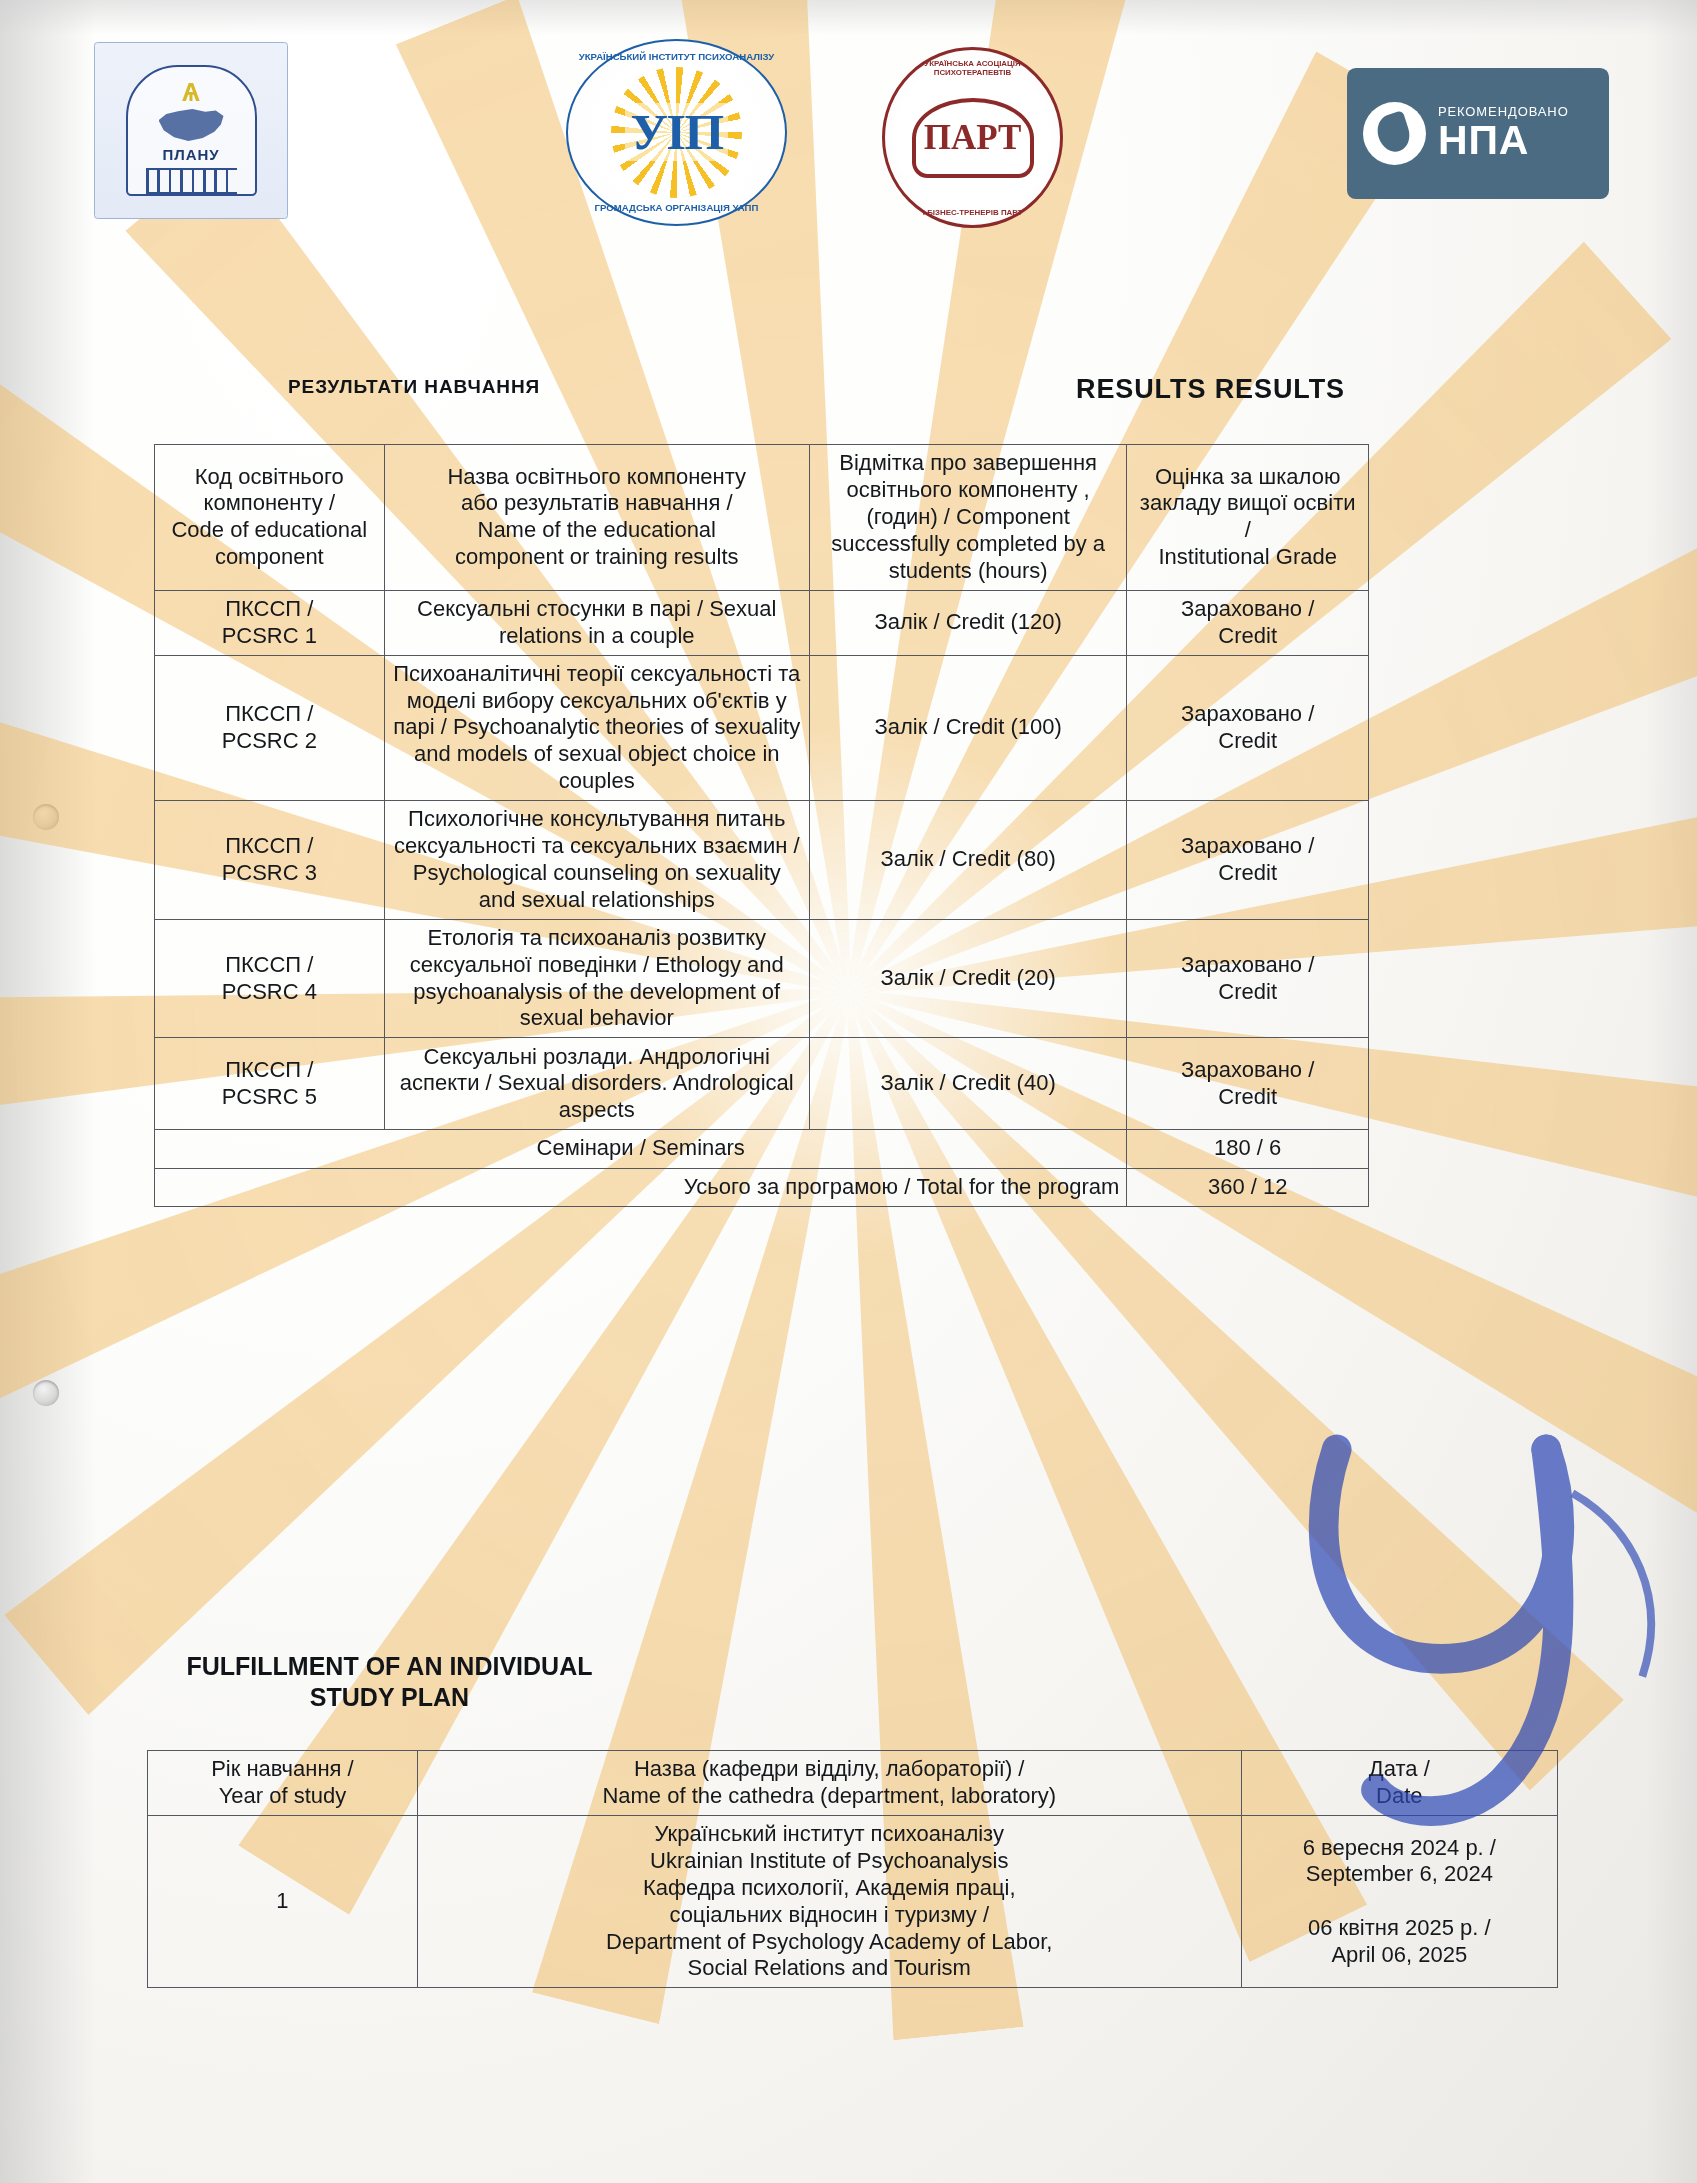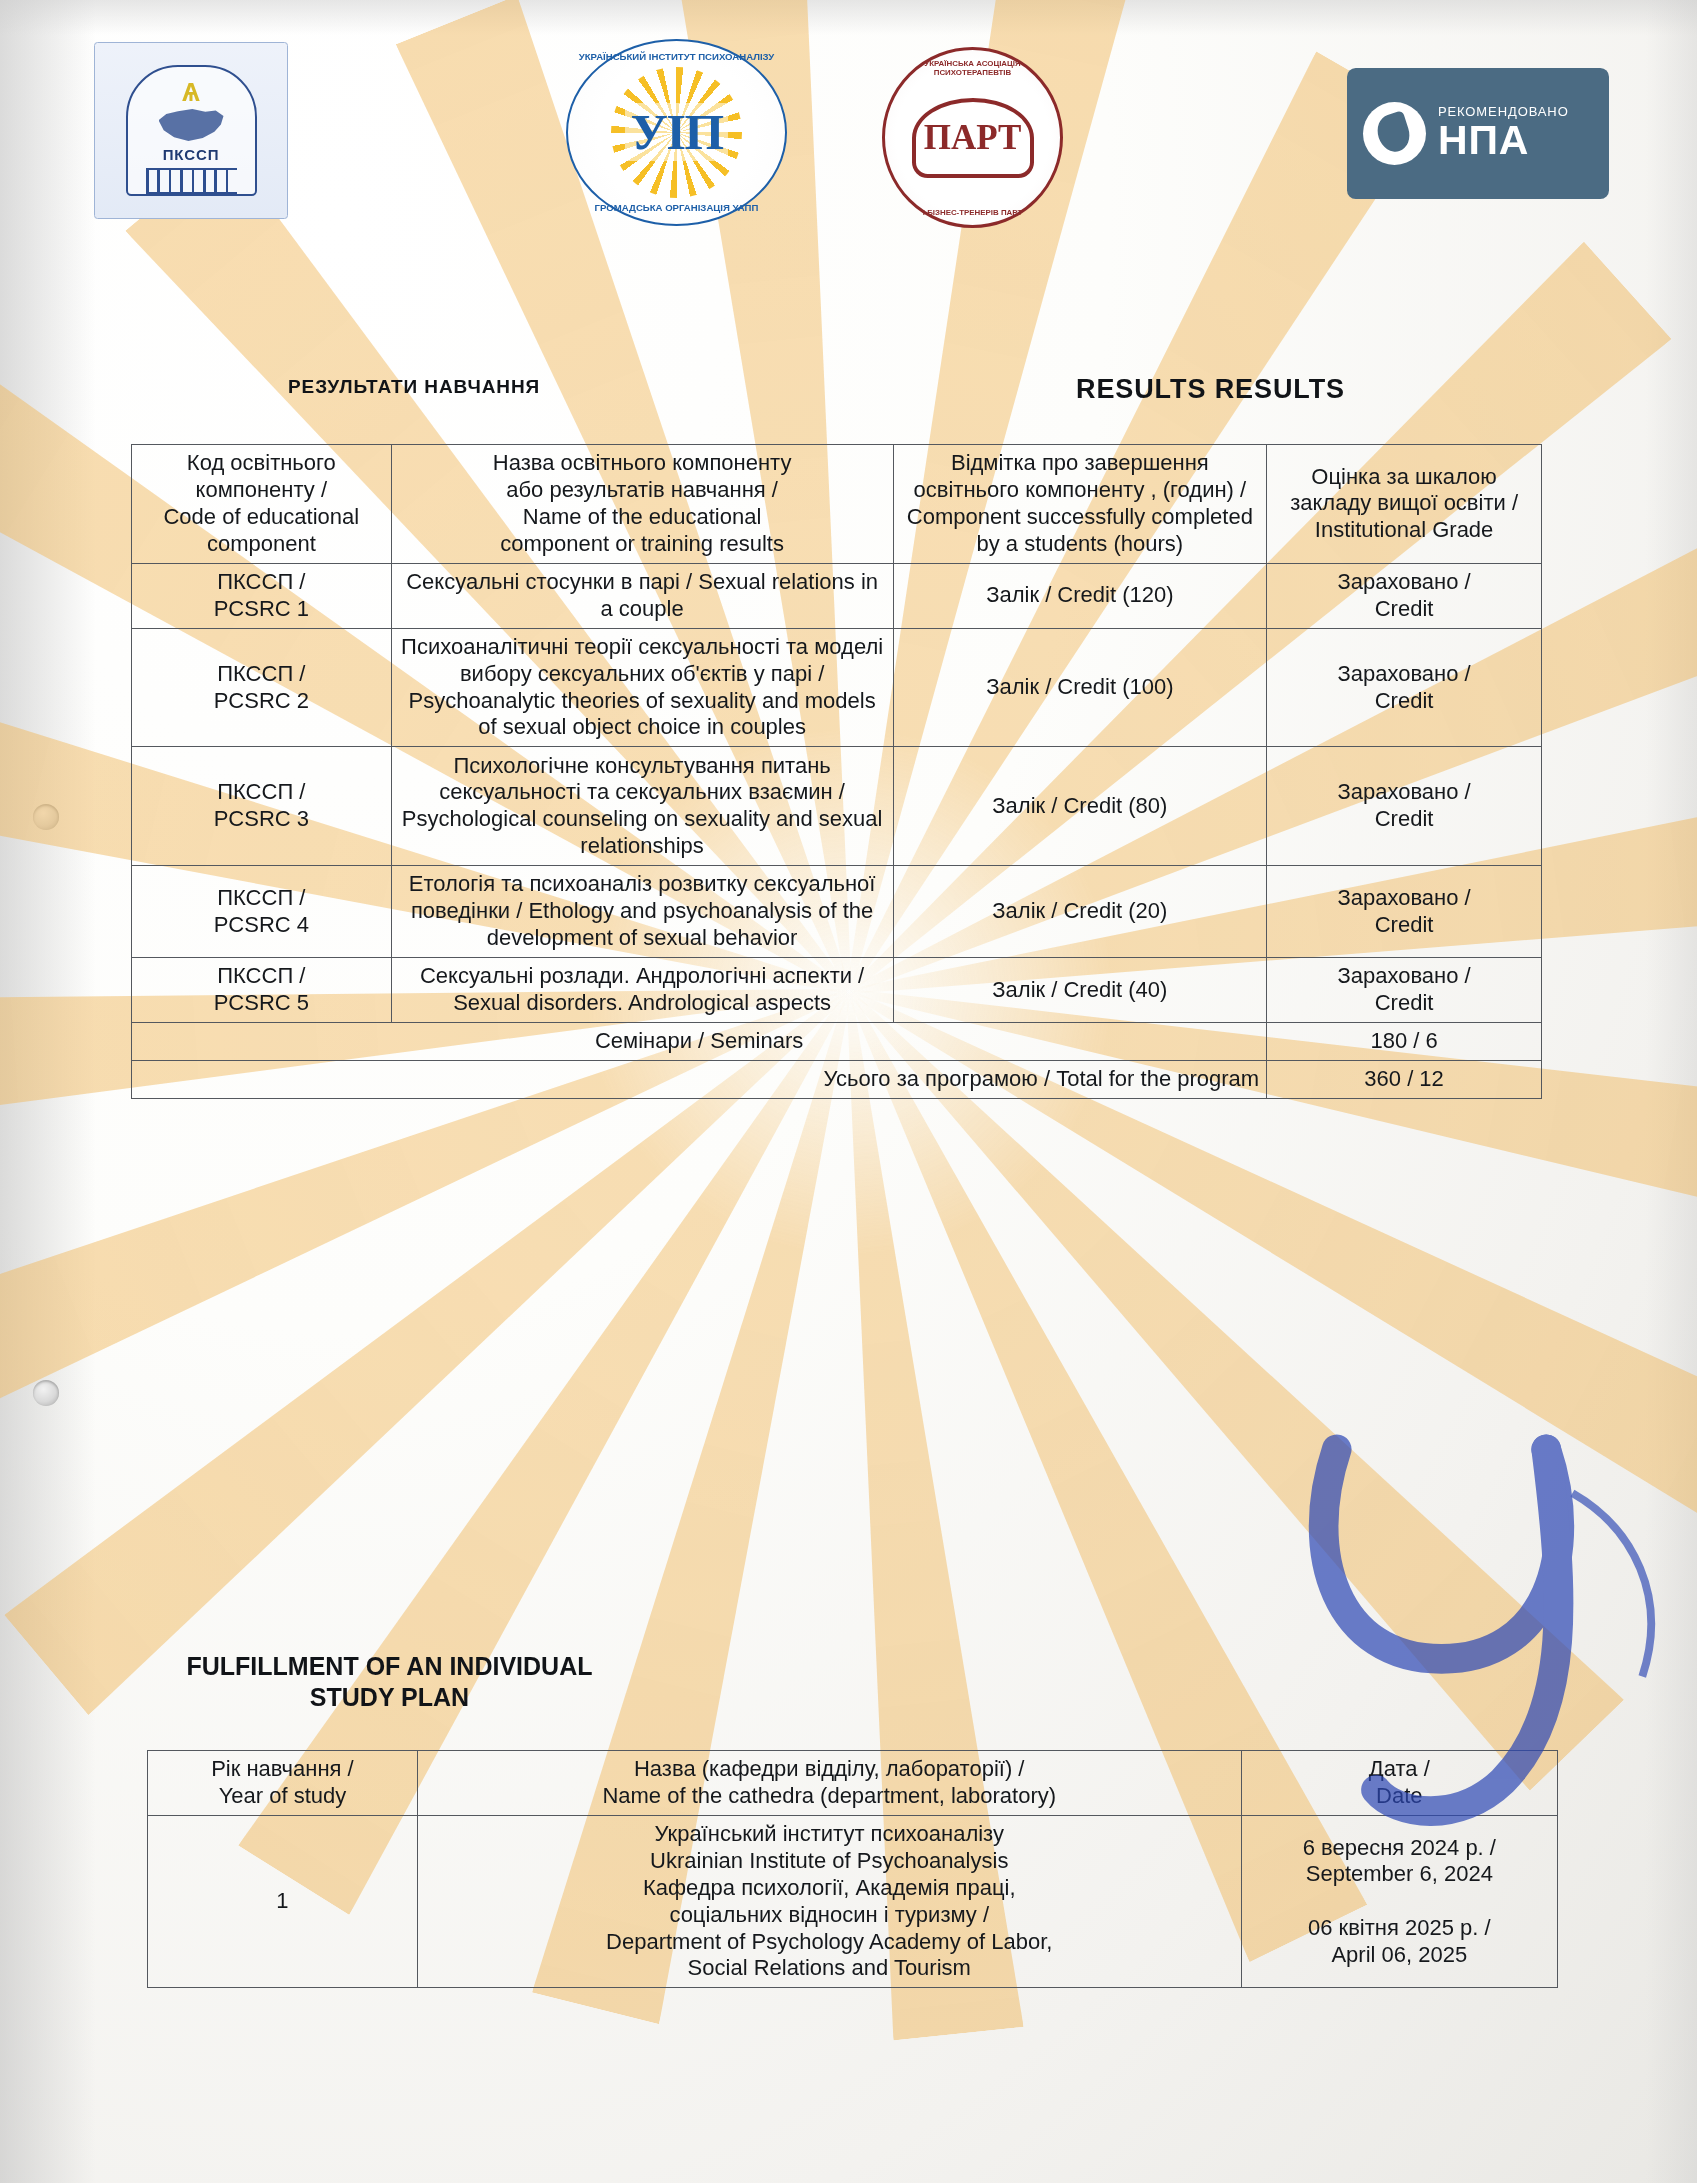--- a/index.html
+++ b/index.html
@@ -256,21 +256,21 @@
     padding: 5.2px 7px;
     text-align: center;
     vertical-align: middle;
     font-size: 22px;
     line-height: 1.22;
   }
   td.hdr { font-size: 22px; }
   td.left { text-align: left; }
   td.code { white-space: pre-line; }
 
-  .tbl-results { left: 131px; top: 444px; width: 1411px; }
+  .tbl-results { left: 154px; top: 444px; width: 1215px; }
   .tbl-plan { left: 147px; top: 1750px; width: 1411px; }
 
   .tr-h1 { width: 262px; }
   .tr-h2 { width: 531px; }
   .tr-h3 { width: 391px; }
   .tr-h4 { width: 279px; }
 
   .sec2-title {
     position: absolute;
     top: 1651px;
@@ -346,21 +346,21 @@
   <div class="ray" style="transform: rotate(230deg);"></div>
   <div class="ray" style="transform: rotate(248deg);"></div>
 </div>
 
 <div class="logo-row">
 
   <div class="logo logo-apsvt">
     <div class="apsvt-inner">
       <div class="apsvt-tryzub">Ѧ</div>
       <div class="apsvt-map"></div>
-      <div class="apsvt-text">ПКССП</div>
+      <div class="apsvt-text">ПЛАНУ</div>
       <div class="apsvt-base"></div>
     </div>
   </div>
 
   <div class="logo logo-uip">
     <div class="uip-sun"></div>
     <div class="uip-ring-text-top">УКРАЇНСЬКИЙ ІНСТИТУТ ПСИХОАНАЛІЗУ</div>
     <div class="uip-letters">УІП</div>
     <div class="uip-ring-text-bottom">ГРОМАДСЬКА ОРГАНІЗАЦІЯ УАПП</div>
   </div>

